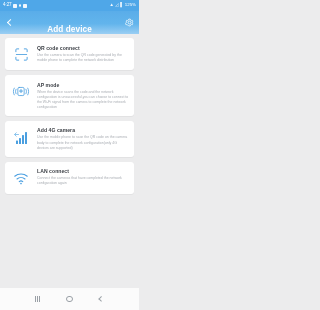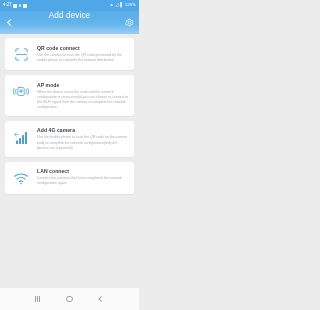--- a/index.html
+++ b/index.html
@@ -25,21 +25,21 @@
     background:rgba(255,255,255,.92);
   }
   .sb-dot { display:inline-block; width:2.6px; height:2.6px; border-radius:50%;
     border:.5px solid rgba(255,255,255,.9); }
   .sb-batt { font-size:4.4px; line-height:1; }
 
   
   .header {
     height:23px; flex:0 0 auto; position:relative;
     background:linear-gradient(180deg,#5aade9 0%,#62b4ec 55%,#9bcef3 100%);
-    display:flex; align-items:flex-start; justify-content:center;
+    display:flex; align-items:flex-end; justify-content:center;font-weight:bold;
   }
   .hdr-title { color:#fff; font-size:8.2px; letter-spacing:.1px; }
   .hdr-btn {
     position:absolute; top:0; bottom:0; width:20px;
     display:flex; align-items:center; justify-content:center;
   }
   .hdr-btn.left { left:0; }
   .hdr-btn.right { right:0; }
   .chev-back {
     width:5px; height:5px; border-left:1.1px solid #fff; border-bottom:1.1px solid #fff;

